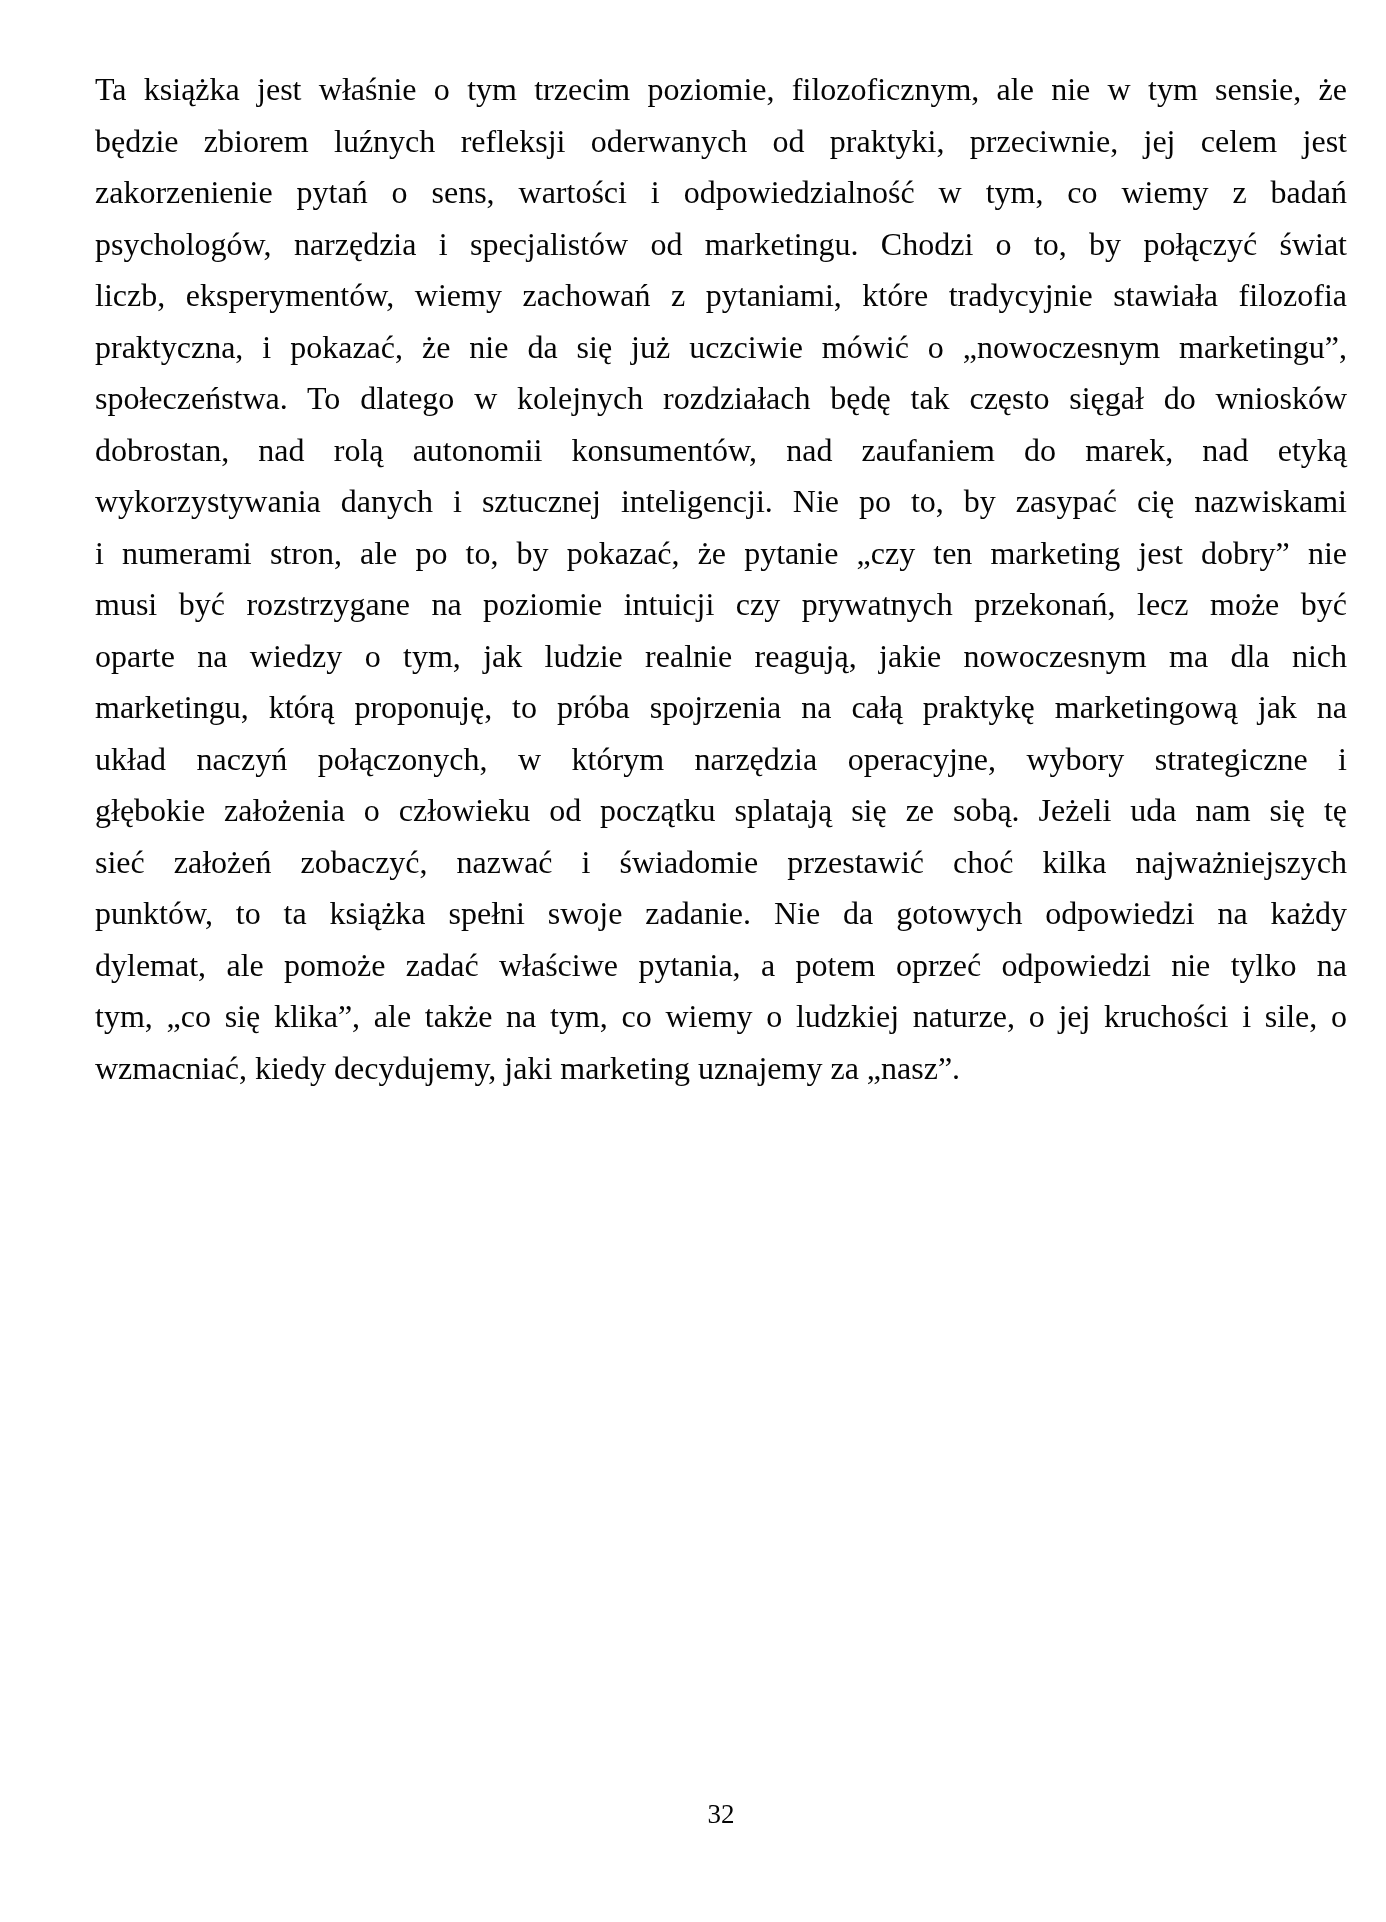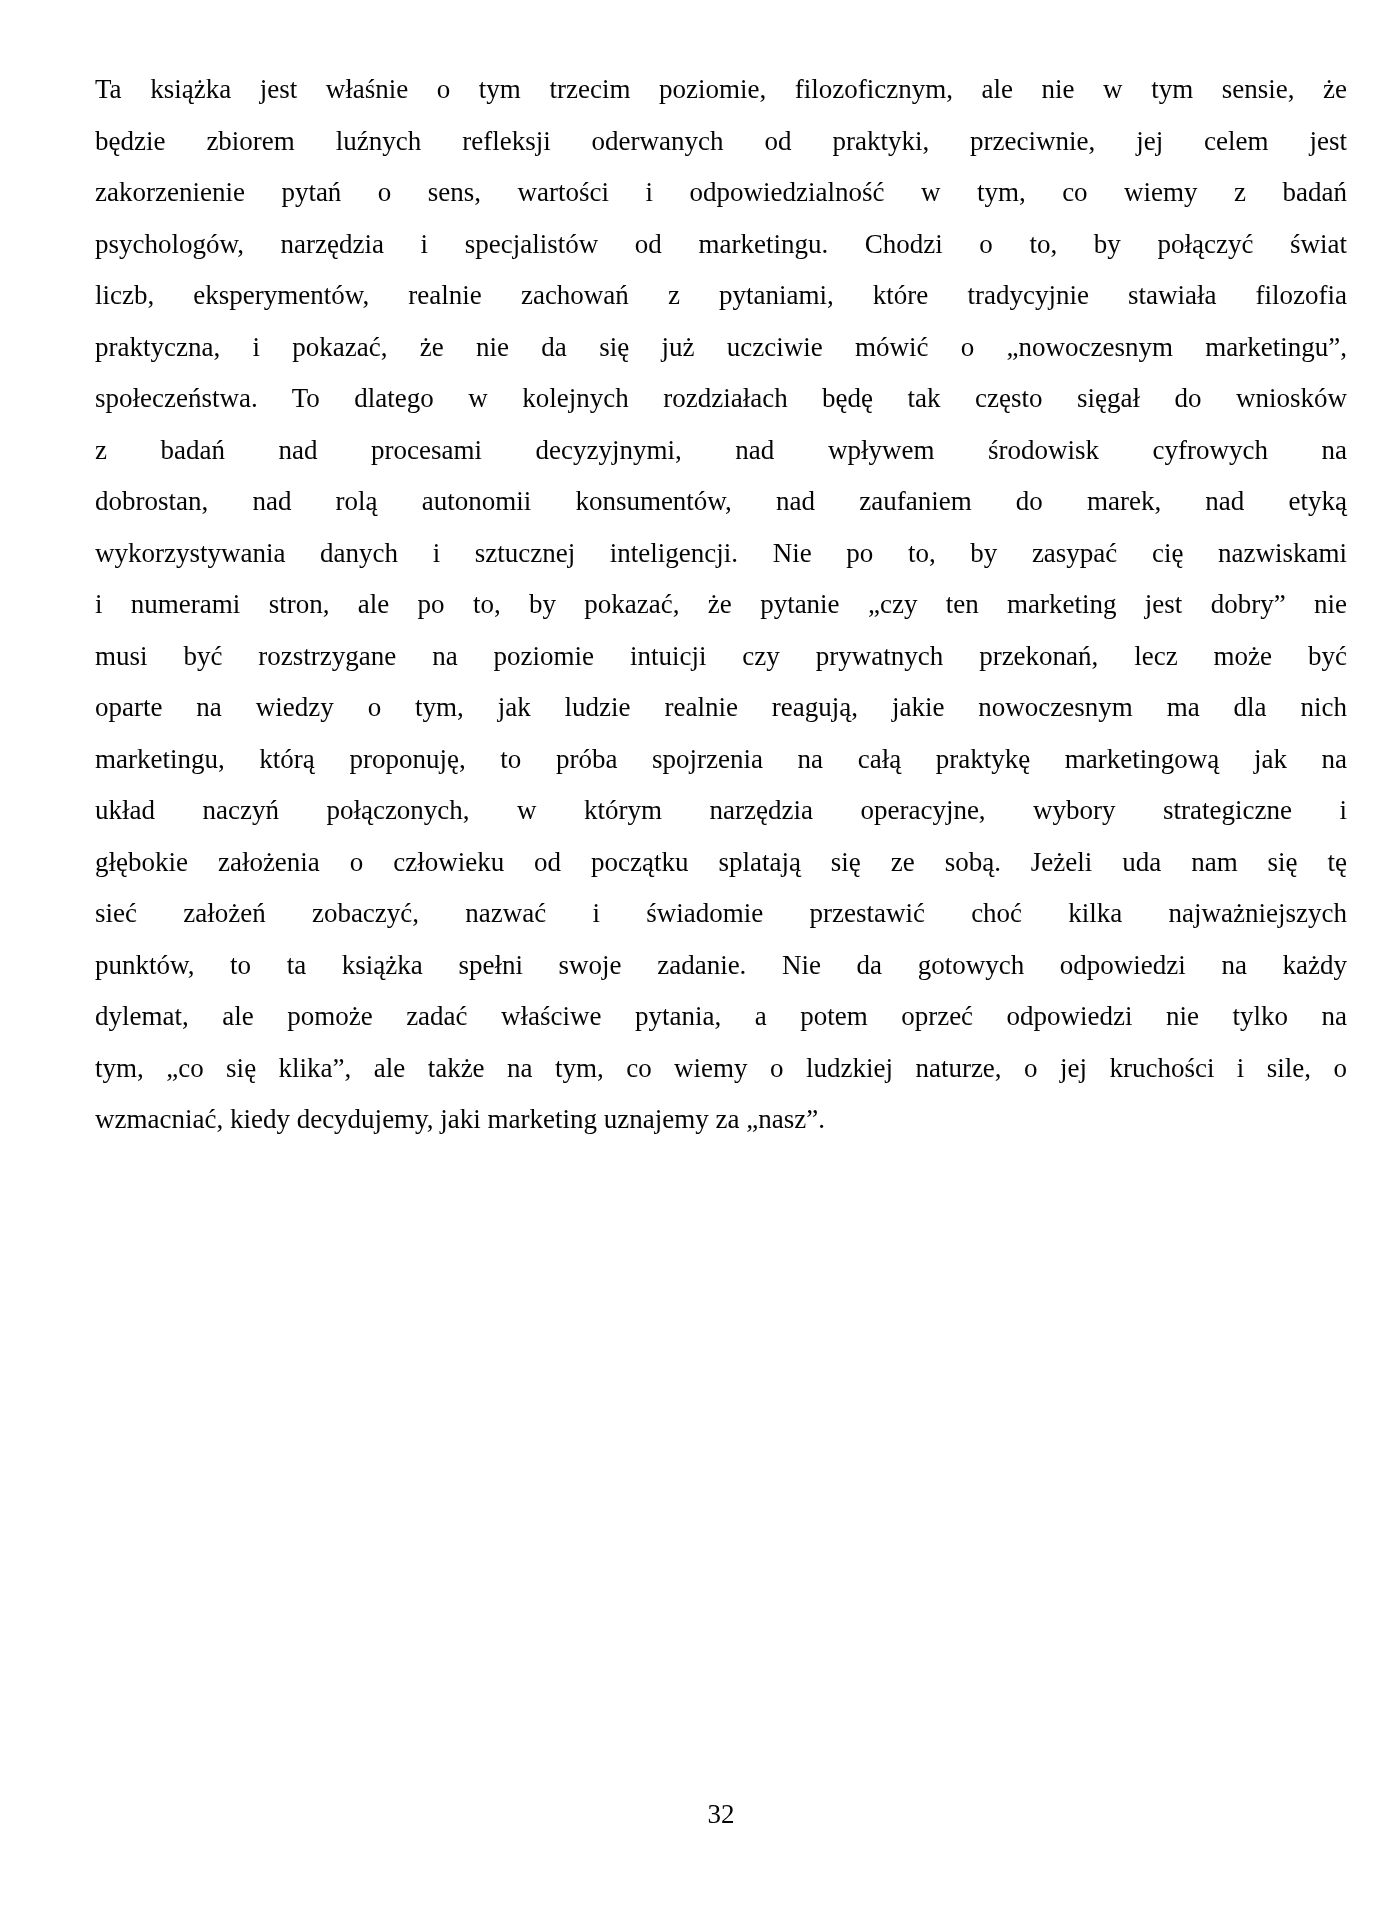--- a/index.html
+++ b/index.html
@@ -16,21 +16,21 @@
     font-family: "Liberation Serif", "DejaVu Serif", serif;
     overflow: hidden;
   }
   .text-block {
     position: absolute;
     left: 95px;
     top: 64px;
     width: 1252px;
   }
   .line {
-    font-size: 27px;
+    font-size: 32px;
     line-height: 51.5px;
     height: 51.5px;
     text-align: justify;
     text-align-last: justify;
     white-space: nowrap;
     overflow: visible;
   }
   .line.last {
     text-align-last: left;
   }
@@ -46,24 +46,23 @@
 </style>
 </head>
 <body>
 
 <div class="page">
   <div class="text-block">
     <div class="line">Ta książka jest właśnie o tym trzecim poziomie, filozoficznym, ale nie w tym sensie, że</div>
     <div class="line">będzie zbiorem luźnych refleksji oderwanych od praktyki, przeciwnie, jej celem jest</div>
     <div class="line">zakorzenienie pytań o sens, wartości i odpowiedzialność w tym, co wiemy z badań</div>
     <div class="line">psychologów, narzędzia i specjalistów od marketingu. Chodzi o to, by połączyć świat</div>
-    <div class="line">liczb, eksperymentów, realnie zachowań z pytaniami, które tradycyjnie stawiała filozofia</div>
+    <div class="line">liczb, eksperymentów, wiemy zachowań z pytaniami, które tradycyjnie stawiała filozofia</div>
     <div class="line">praktyczna, i pokazać, że nie da się już uczciwie mówić o „nowoczesnym marketingu”,</div>
     <div class="line">społeczeństwa. To dlatego w kolejnych rozdziałach będę tak często sięgał do wniosków</div>
-    <div class="line">z badań nad procesami decyzyjnymi, nad wpływem środowisk cyfrowych na</div>
     <div class="line">dobrostan, nad rolą autonomii konsumentów, nad zaufaniem do marek, nad etyką</div>
     <div class="line">wykorzystywania danych i sztucznej inteligencji. Nie po to, by zasypać cię nazwiskami</div>
     <div class="line">i numerami stron, ale po to, by pokazać, że pytanie „czy ten marketing jest dobry” nie</div>
     <div class="line">musi być rozstrzygane na poziomie intuicji czy prywatnych przekonań, lecz może być</div>
     <div class="line">oparte na wiedzy o tym, jak ludzie realnie reagują, jakie nowoczesnym ma dla nich</div>
     <div class="line">marketingu, którą proponuję, to próba spojrzenia na całą praktykę marketingową jak na</div>
     <div class="line">układ naczyń połączonych, w którym narzędzia operacyjne, wybory strategiczne i</div>
     <div class="line">głębokie założenia o człowieku od początku splatają się ze sobą. Jeżeli uda nam się tę</div>
     <div class="line">sieć założeń zobaczyć, nazwać i świadomie przestawić choć kilka najważniejszych</div>
     <div class="line">punktów, to ta książka spełni swoje zadanie. Nie da gotowych odpowiedzi na każdy</div>

